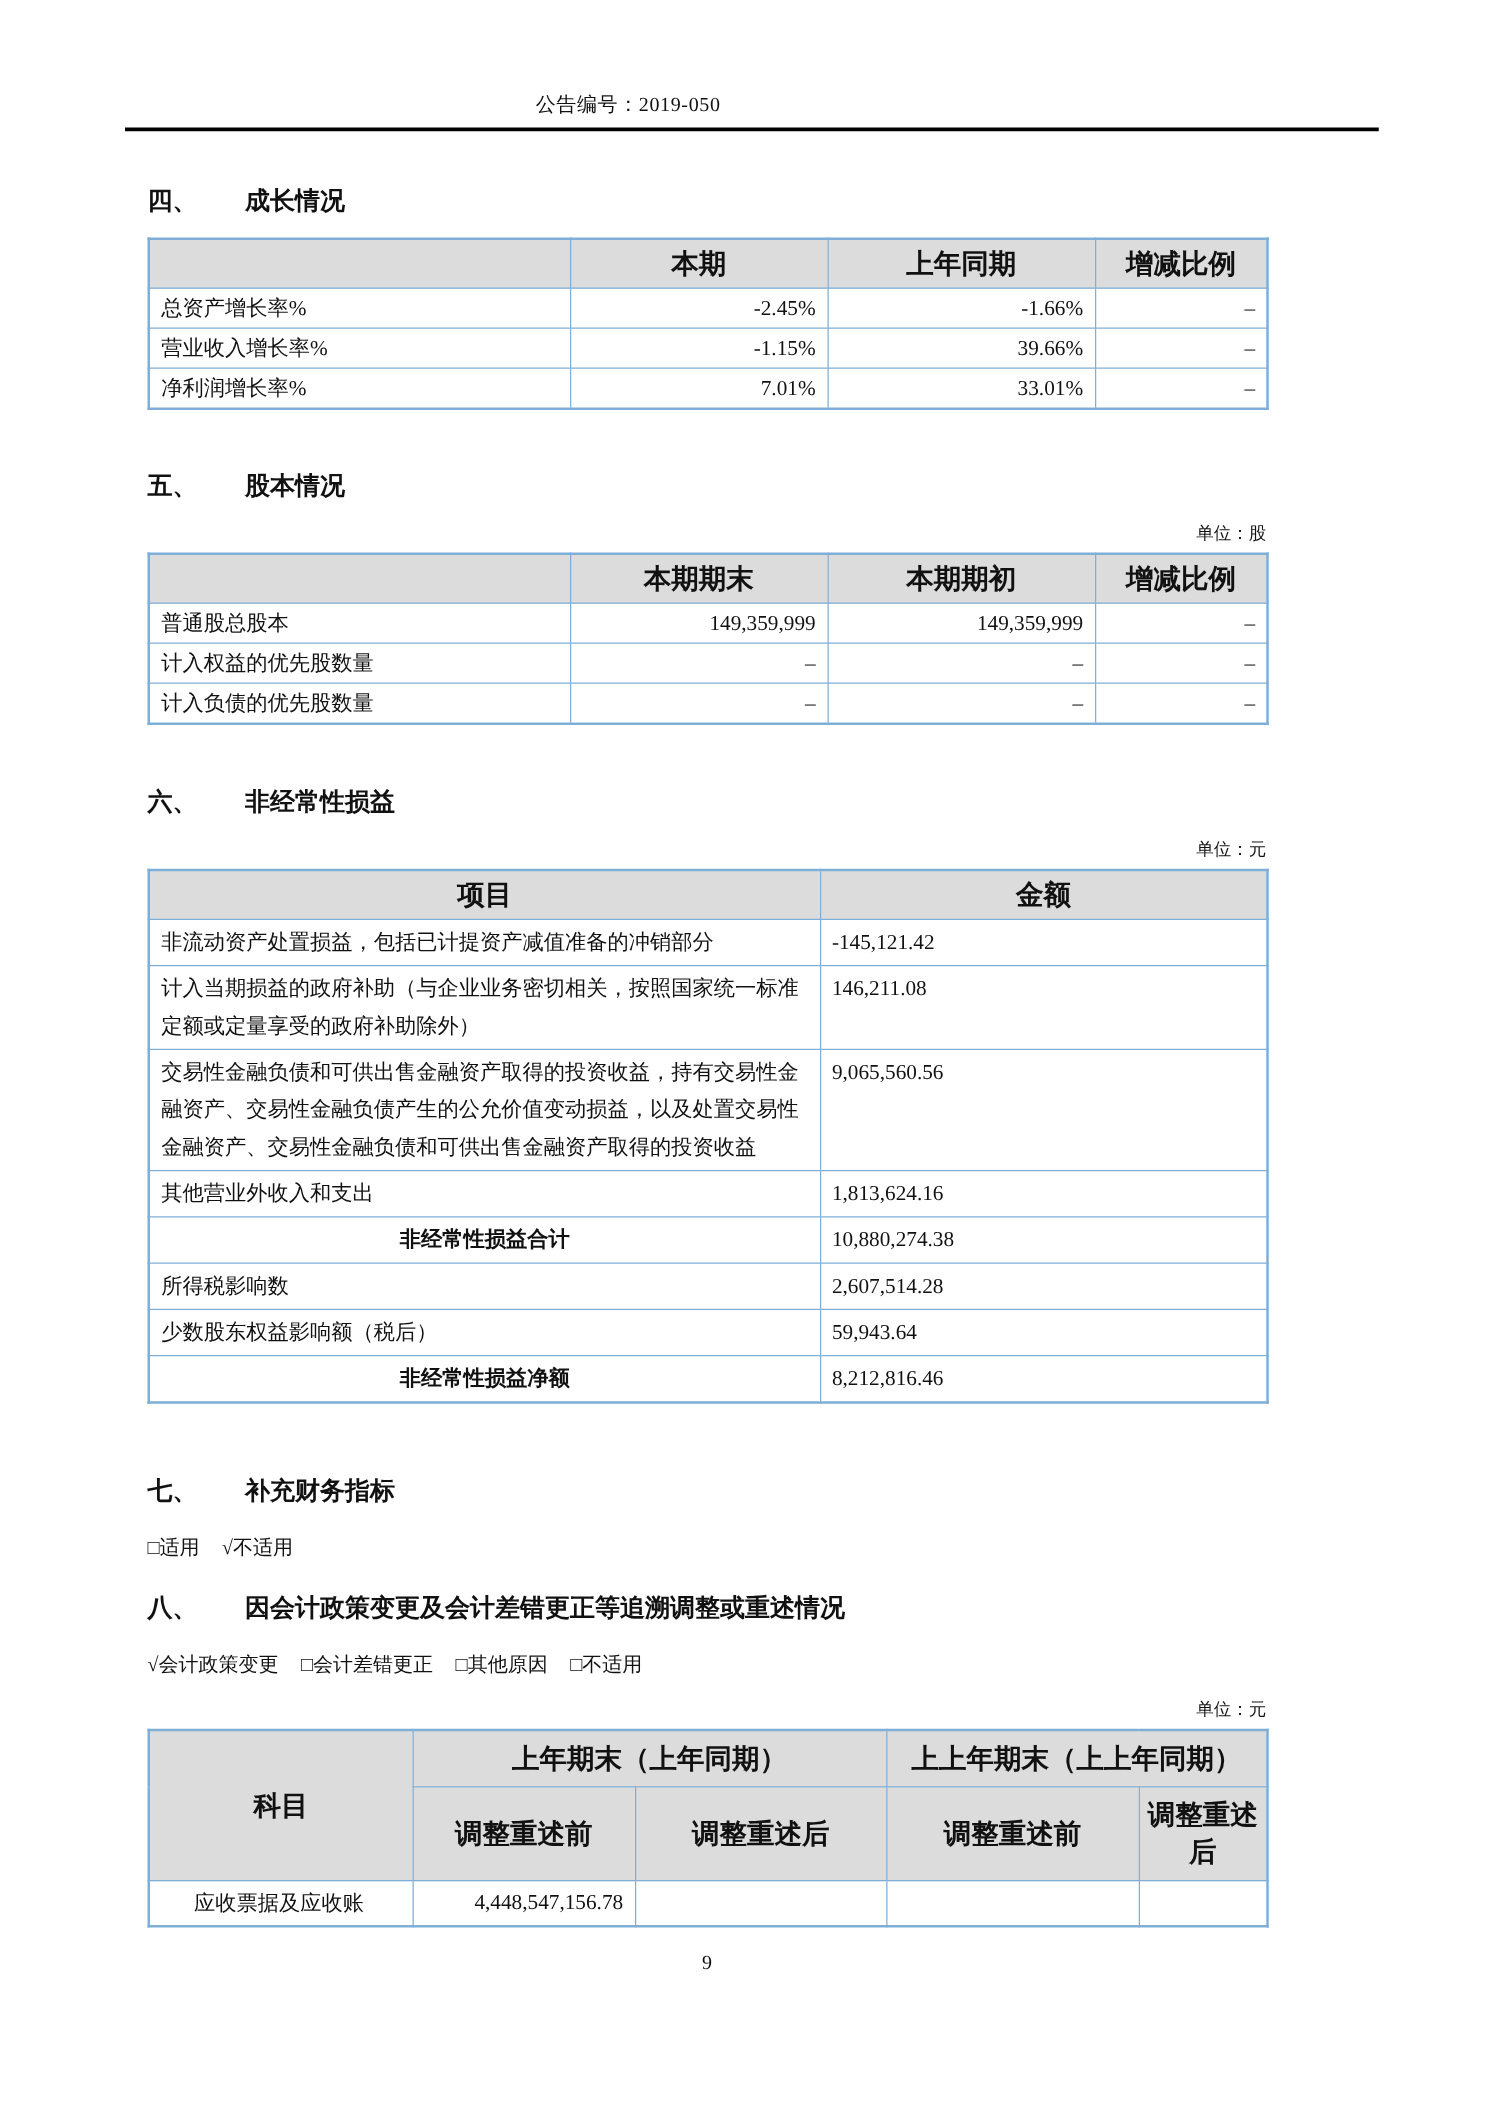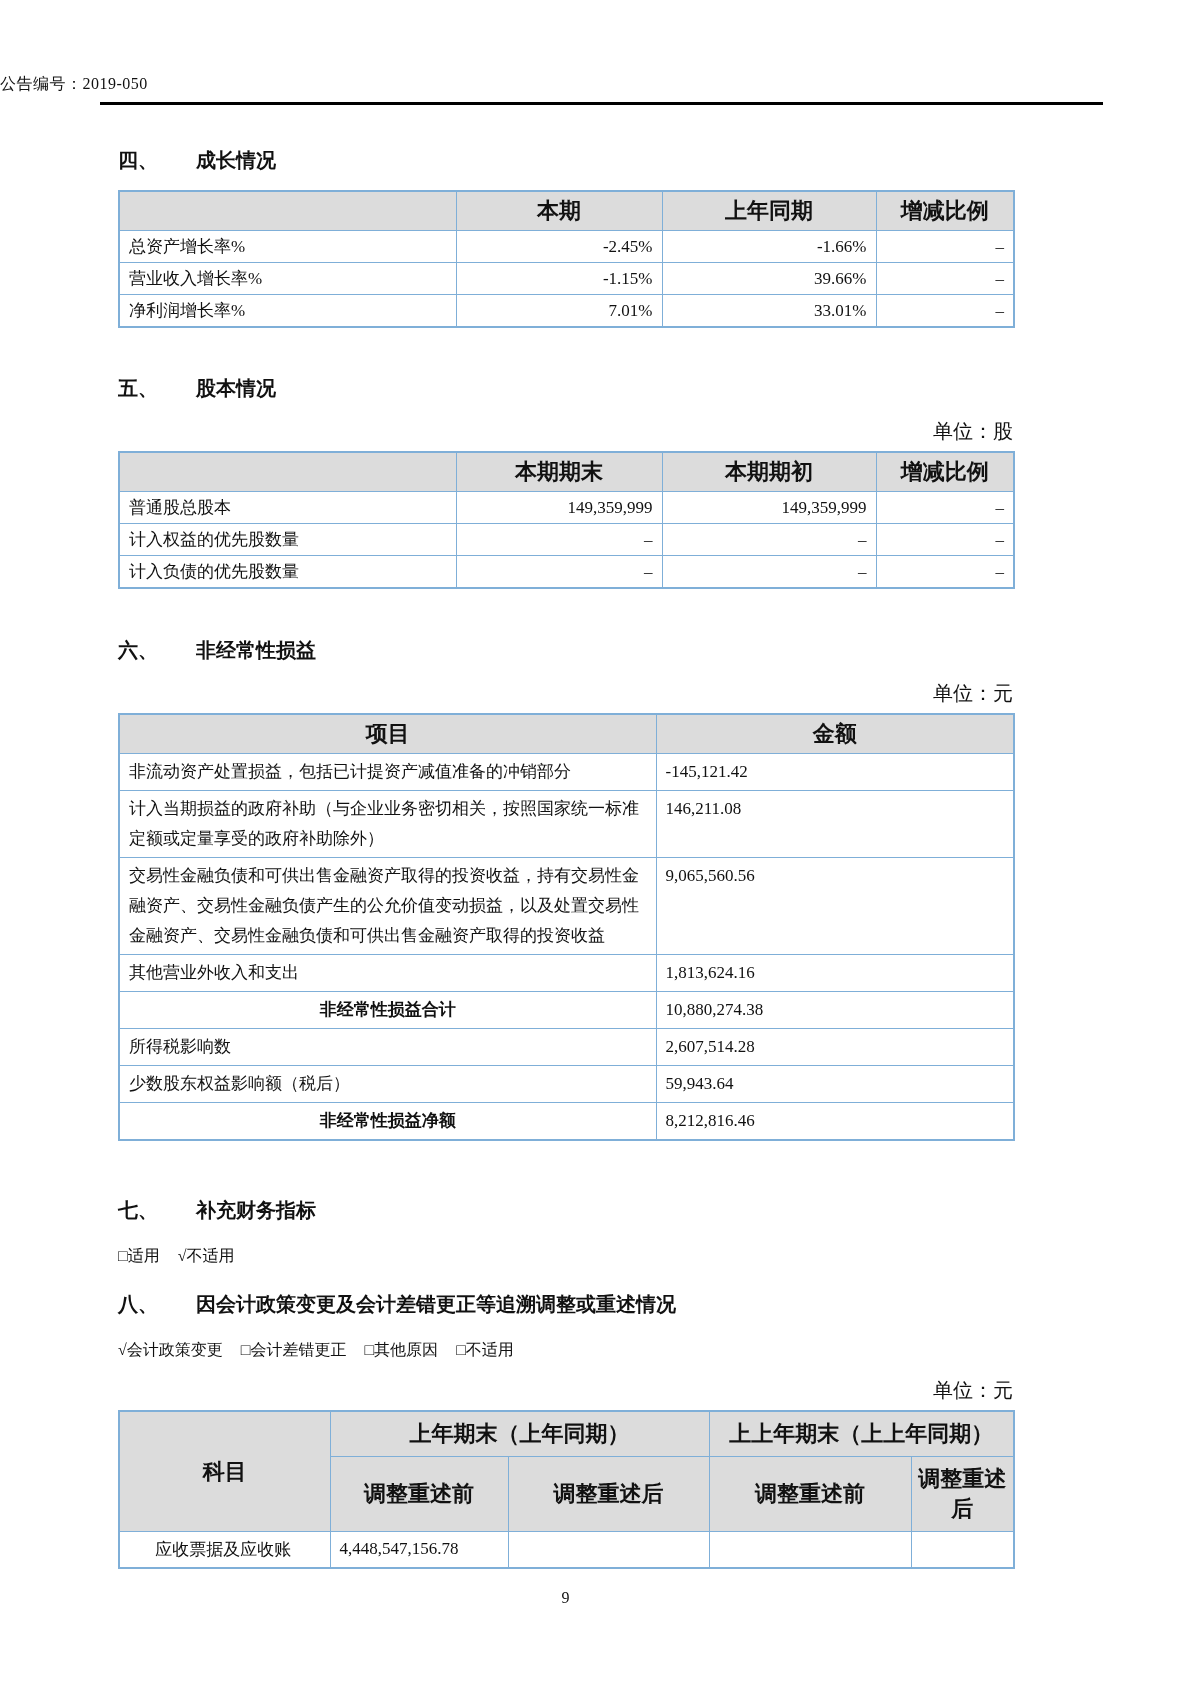--- a/index.html
+++ b/index.html
@@ -3,38 +3,38 @@
 <meta charset="utf-8">
 <style>
   html,body{margin:0;padding:0;background:#888;}
   .page{
     width:1200px;height:1697px;background:#ffffff;position:relative;
     margin:0 auto;box-sizing:border-box;overflow:hidden;
     font-family:"Liberation Serif","DejaVu Serif",serif;
     color:#111;font-size:16px;
   }
   .announcement{
-    padding-top:74px;text-align:left;padding-right:195px;
+    padding-top:74px;text-align:center;padding-right:195px;
     font-size:16px;letter-spacing:0.5px;
   }
   .header-rule{
     margin:7px 97px 0 100px;border:none;border-top:3px solid #000;height:0;
   }
   .content{margin-left:118px;width:895px;}
   .section-heading{
     font-family:"Liberation Sans","DejaVu Sans",sans-serif;
     font-weight:bold;font-size:20px;margin:0;display:flex;
   }
   .section-heading .sec-num{width:78px;flex:0 0 78px;}
   .sec-growth{margin-top:42px;}
   .sec-equity{margin-top:47px;}
   .sec-nonrec{margin-top:48px;}
   .sec-supp{margin-top:56px;}
   .sec-restate{margin-top:24px;}
-  .unit-line{text-align:right;margin:16px 0 6px 0;font-size:20px;}
+  .unit-line{text-align:right;margin:16px 0 6px 0;font-size:14px;}
   table{
     border-collapse:collapse;width:895px;table-layout:fixed;
     font-size:17px;
   }
   .tbl{margin-top:16px;border:2px solid #7fafd8;}
   .tbl2{margin-top:2px;border:2px solid #7fafd8;}
   th,td{
     border:1px solid #7fafd8;
     padding:4px 9px;box-sizing:border-box;
   }
@@ -51,21 +51,21 @@
   .t-items .amt{text-align:left;}
   .t-items .total-row .item{
     text-align:center;font-weight:bold;
     font-family:"Liberation Sans","DejaVu Sans",sans-serif;
   }
   .options-line{margin-top:22px;font-size:16px;}
   .options-line .opt{margin-right:14px;}
   .t-restate th{padding:7px 6px;}
   .t-restate td{height:36px;}
   .t-restate .lbl{text-align:center;padding-left:6px;}
-  .t-restate .num{}
+  .t-restate .num{text-align:right;}
   .page-footer{
     text-align:center;margin-top:20px;font-size:16px;width:895px;
   }
 </style>
 </head>
 <body>
 
 <div class="page">
 
   <div class="announcement">公告编号：2019-050</div>

